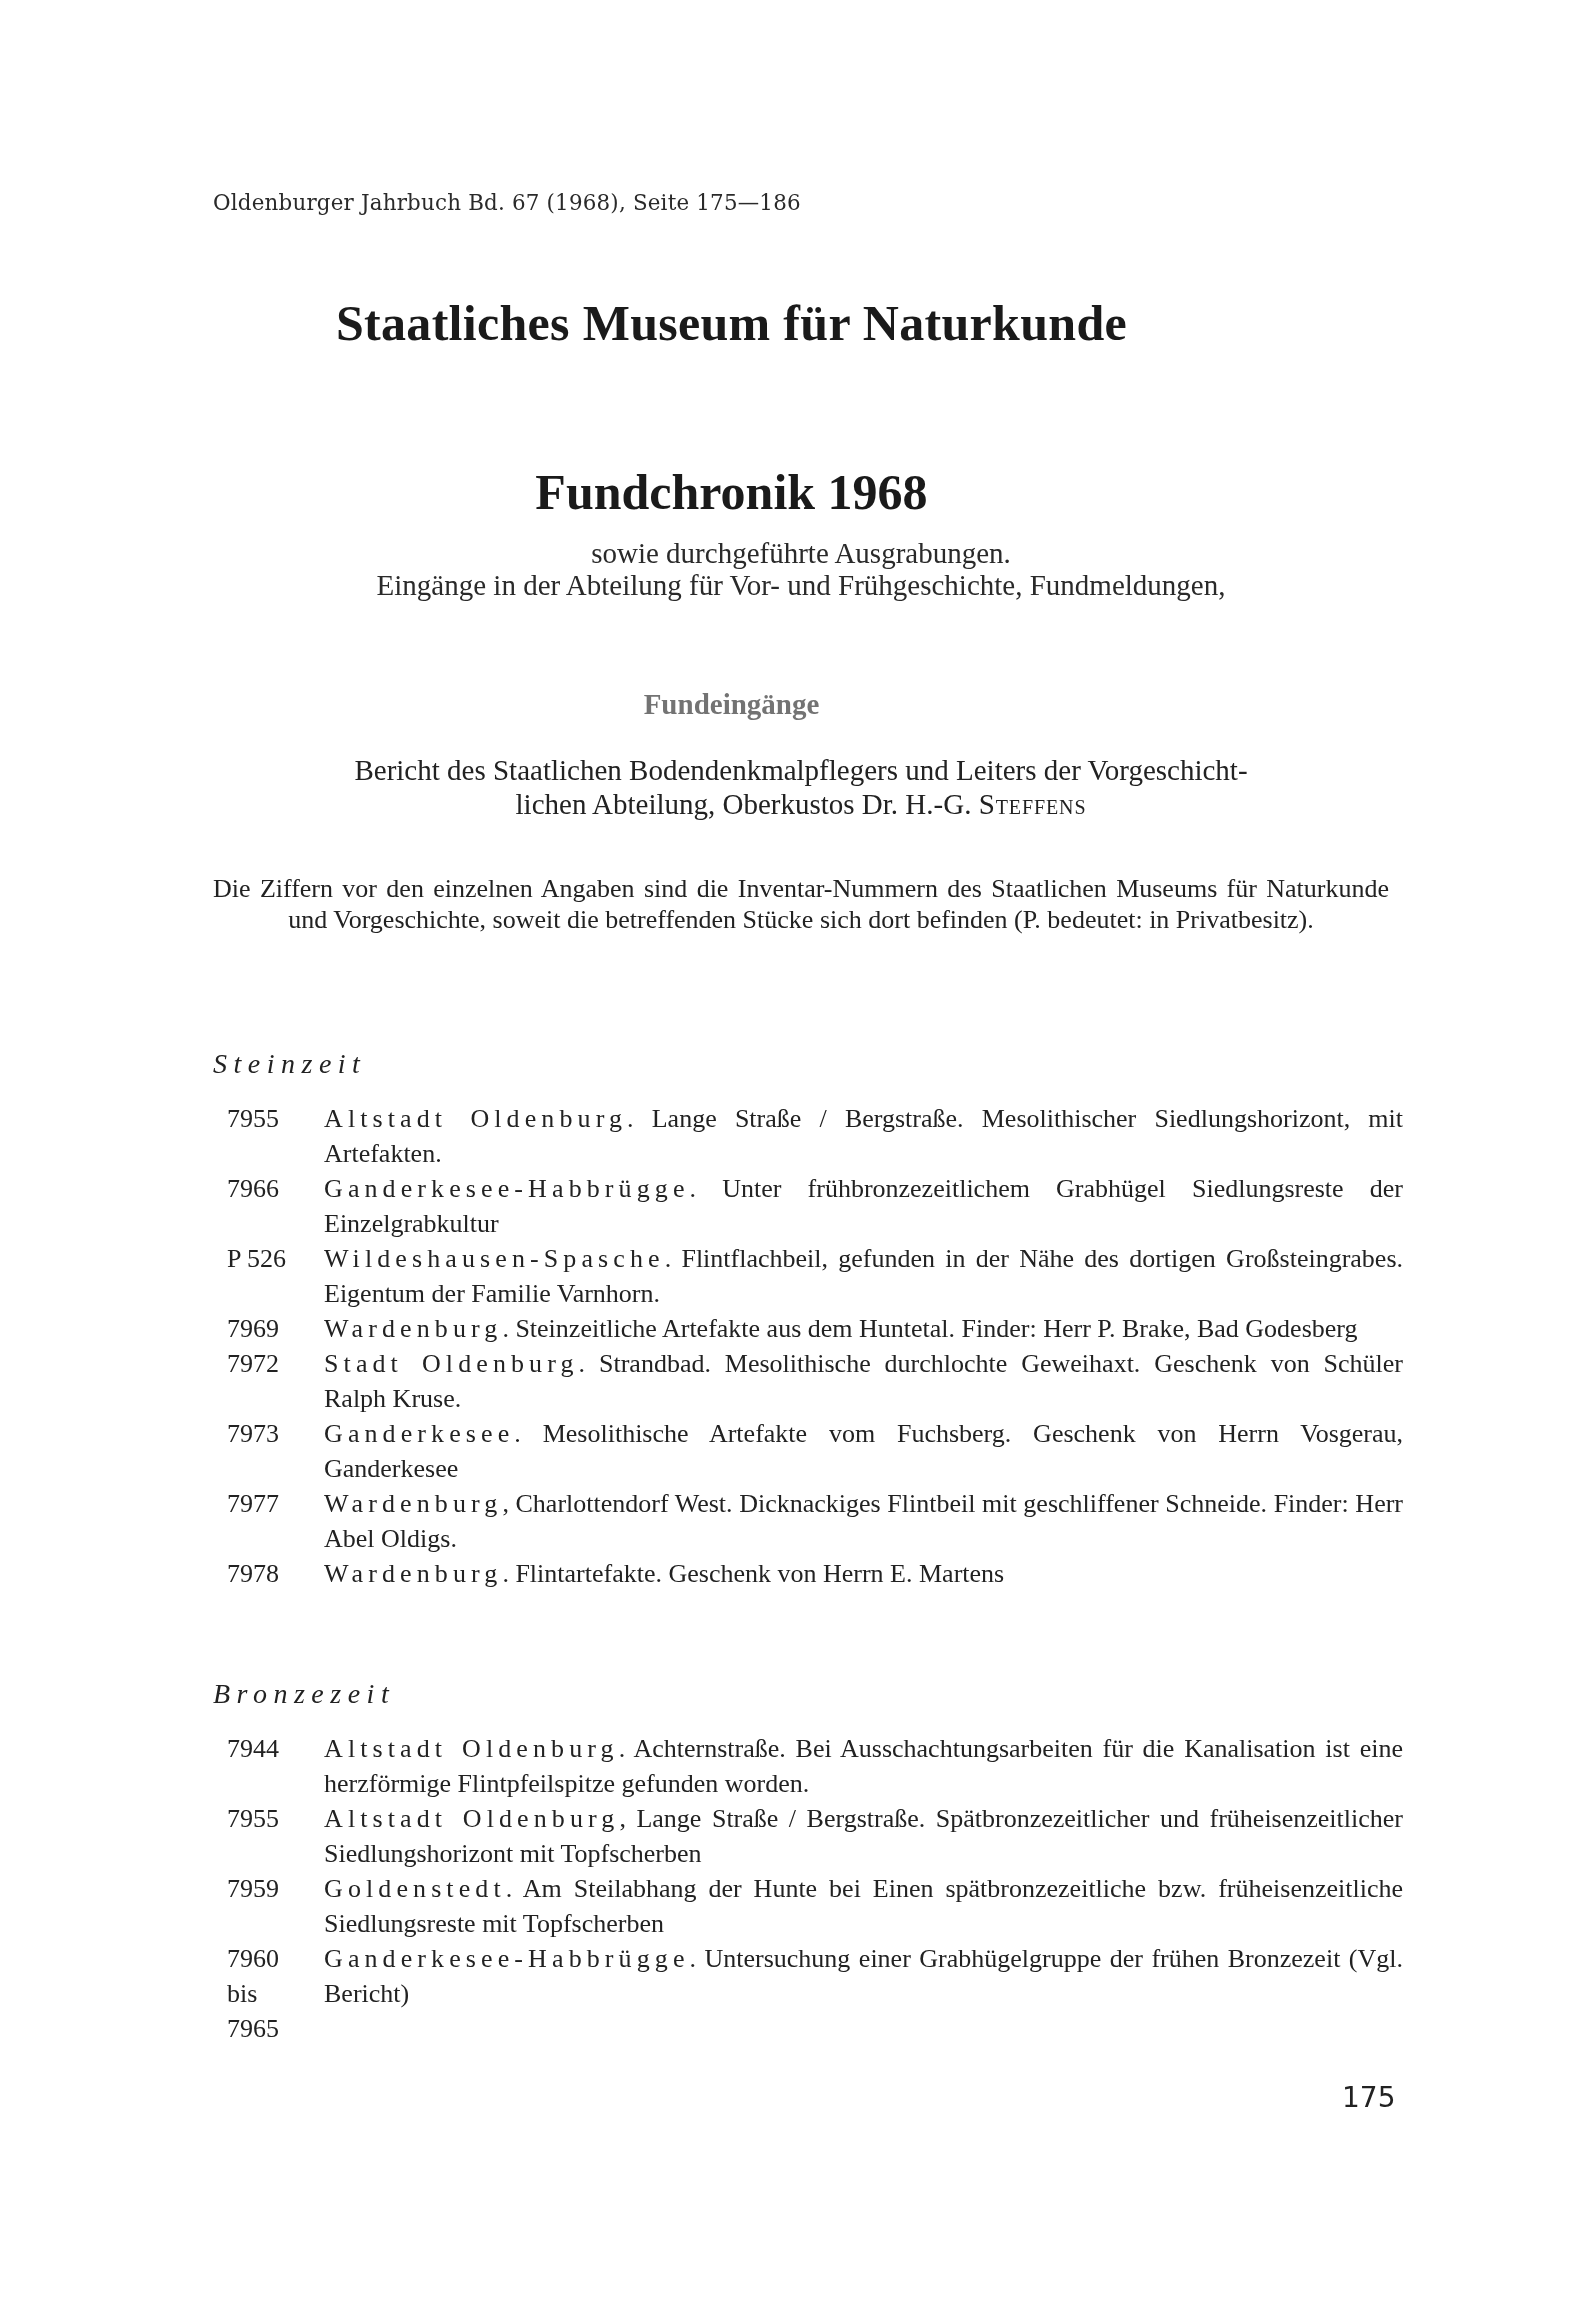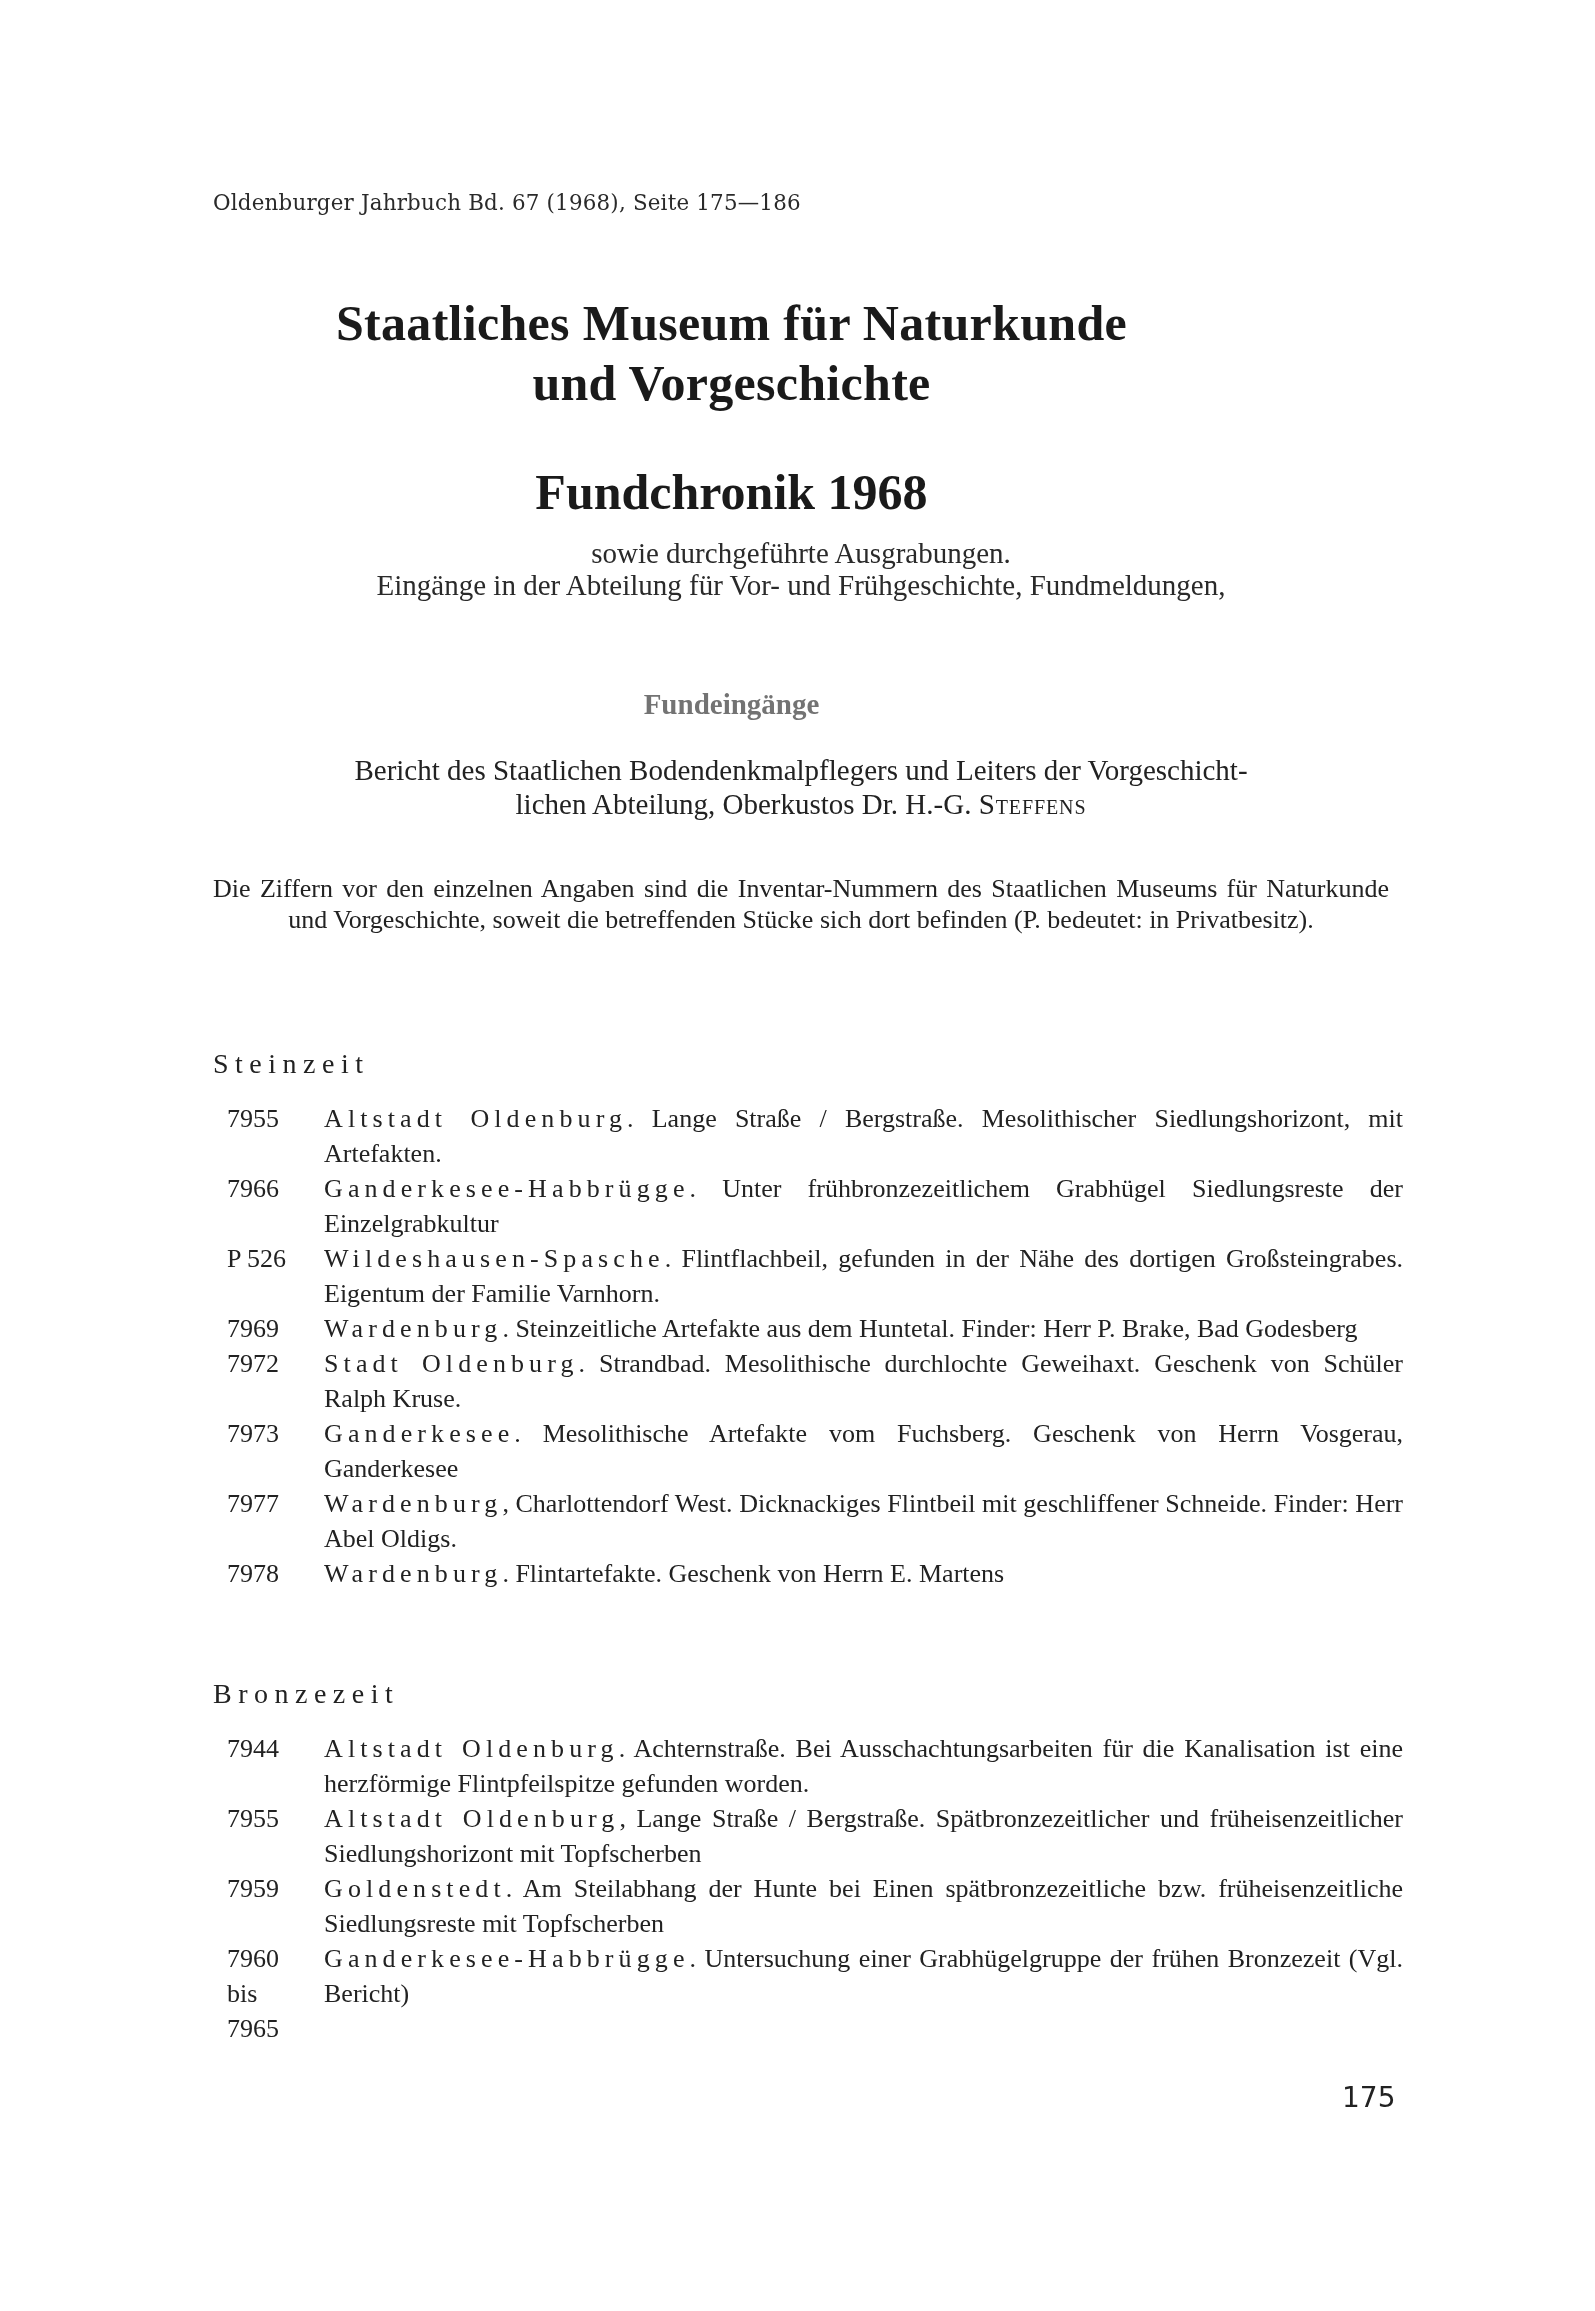--- a/index.html
+++ b/index.html
@@ -31,41 +31,40 @@
     .bericht {
       font-size: 29px; line-height: 34px; top: 753px; color: #222;
       left: 213px; width: 1176px;
     }
     .smallcaps { font-variant: small-caps; letter-spacing: 0.9px; }
     .ziffern {
       font-size: 26px; line-height: 31px; top: 873px; color: #222;
       left: 213px; width: 1176px; text-align: justify; text-align-last: center;
     }
     .section-label {
-      left: 213px; font-size: 28px; letter-spacing: 6.5px; color: #222;
+      left: 213px; font-size: 28px; letter-spacing: 6.5px; color: #222; font-style: italic;
     }
     .entries { left: 227px; width: 1176px; margin-top: 17px; }
     .entry { position: relative; display: flex; font-size: 26px; line-height: 35px; color: #222; }
     .entry .num { width: 97px; flex: 0 0 97px; }
     .entry .text { flex: 1; text-align: justify; }
     .entry .place { letter-spacing: 5.1px; }
     .entry .numcol { display: flex; flex-direction: column; }
     .pageno {
       left: 1342px; top: 2081px; font-size: 28px; width: 47px; text-align: right;
       font-family: "DejaVu Sans", "Liberation Sans", sans-serif; color: #222;
     }
   </style>
 </head>
 <body>
 
 <div class="abs header">Oldenburger Jahrbuch Bd. 67 (1968), Seite 175—186</div>
 
 <div class="abs center title">
   <div>Staatliches Museum für Naturkunde</div>
-  <div>und Vorgeschichte</div>
 </div>
 
 <div class="abs center chronik">Fundchronik 1968</div>
 
 <div class="abs intro" style="text-align:center;">
   <div>sowie durchgeführte Ausgrabungen.</div>
   <div>Eingänge in der Abteilung für Vor- und Frühgeschichte, Fundmeldungen,</div>
 </div>
 
 <div class="abs center subhead">Fundeingänge</div>

